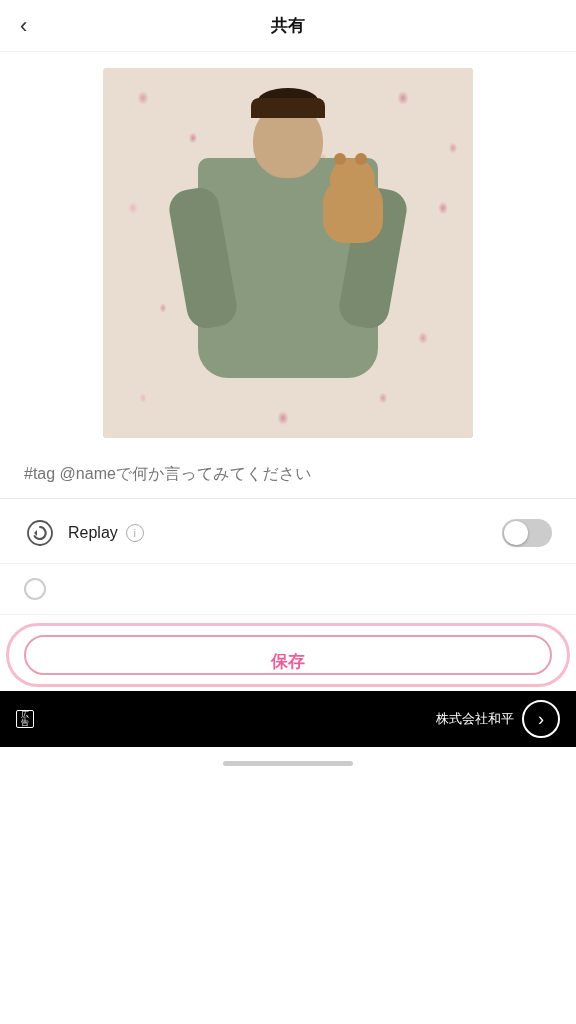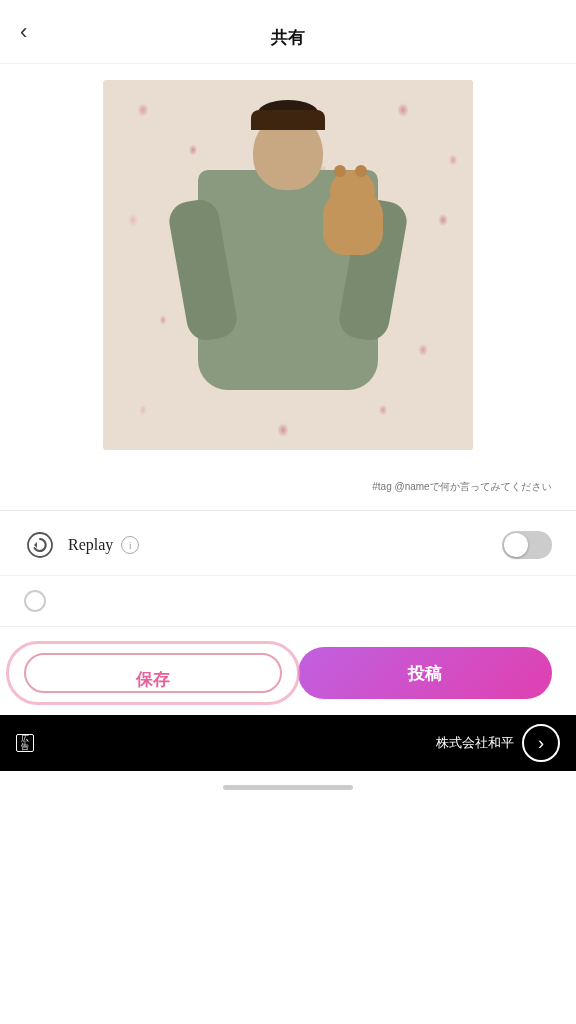--- a/index.html
+++ b/index.html
@@ -29,21 +29,20 @@
       left: 20px;
       font-size: 22px;
       color: #333;
       cursor: pointer;
       line-height: 1;
     }
     .header-title {
       font-size: 17px;
       font-weight: 600;
       color: #111;
-      margin-top: 12px;
     }
 
     
     .image-container {
       width: 100%;
       display: flex;
       justify-content: center;
       padding: 16px 20px 12px;
     }
     .photo-placeholder {
@@ -207,32 +206,30 @@
 
     
     .caption-area {
       padding: 12px 24px;
       border-bottom: 1px solid #e8e8e8;
     }
     .caption-input {
       width: 100%;
       border: none;
       outline: none;
-      font-size: 10px;
+      font-size: 16px;
       color: #ec4899;
       background: transparent;
       resize: none;
       min-height: 24px;
-      text-align: right;
     }
 
     
     .options-section {
       padding: 4px 0;
-      font-family: Liberation Serif, serif;
     }
 
     .option-row {
       display: flex;
       align-items: center;
       padding: 14px 24px;
       border-bottom: 1px solid #f0f0f0;
     }
 
     .option-icon {
@@ -463,23 +460,20 @@
     <div class="radio-btn"></div>
   </div>
 
 </div>
 
 <div class="action-buttons">
   <button class="btn-save">
     <div class="save-highlight"></div>
     <span>保存</span>
   </button>
-  <button class="btn-post">
-    <span>投稿</span>
-  </button>
 </div>
 
 <div class="ad-banner">
   <div class="ad-info-badge">
     <span style="font-size:8px; line-height:1">広</span>
     <span style="font-size:8px; line-height:1">告</span>
   </div>
   <span class="ad-text">株式会社和平</span>
   <div class="ad-arrow">›</div>
 </div>

